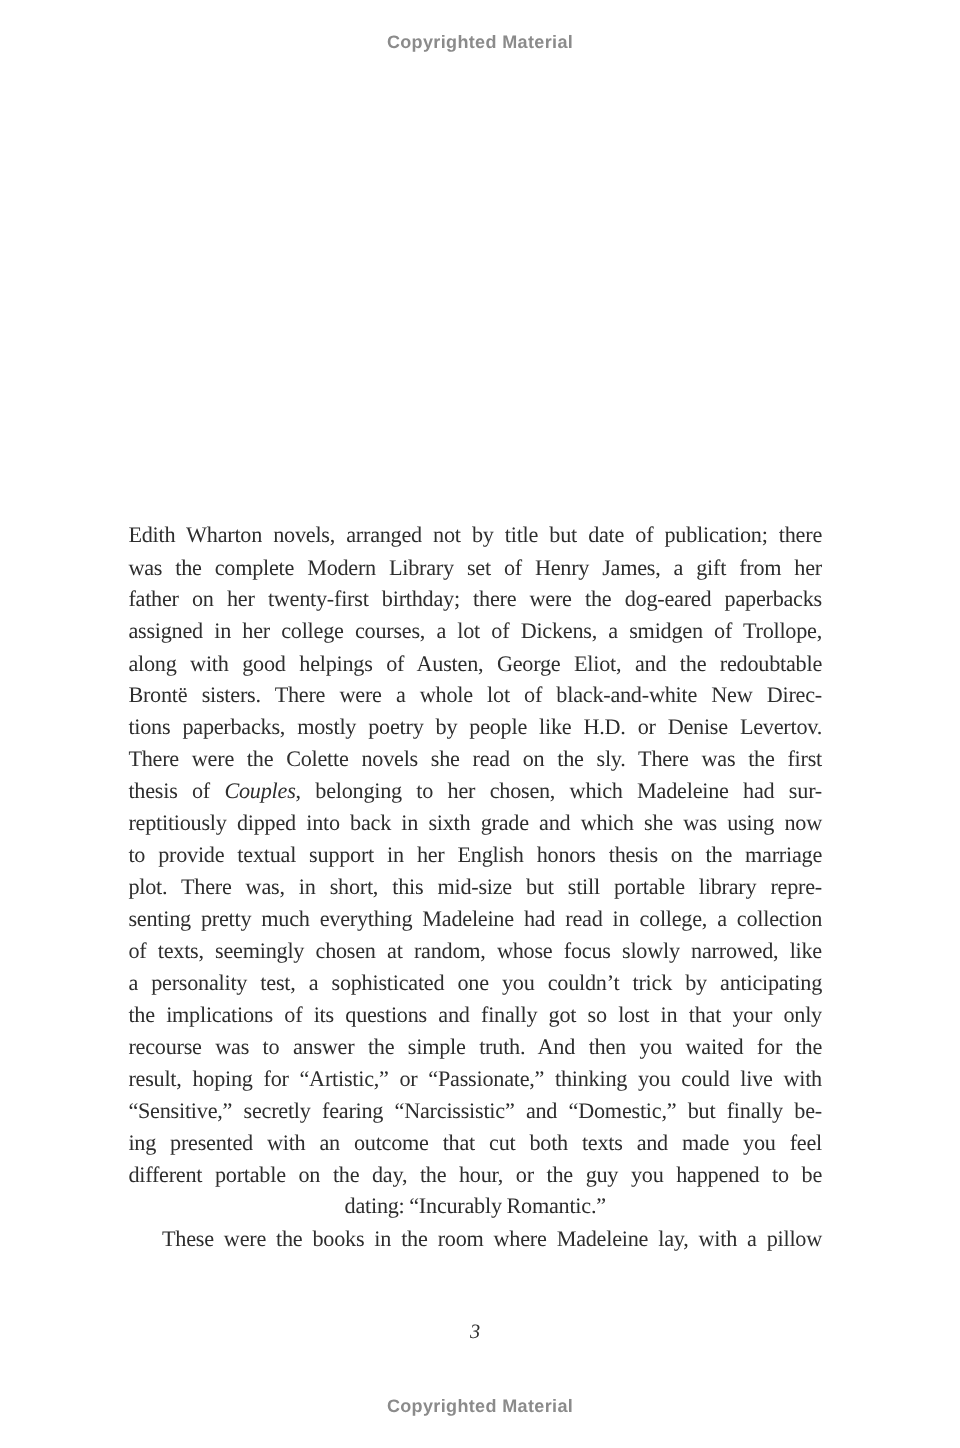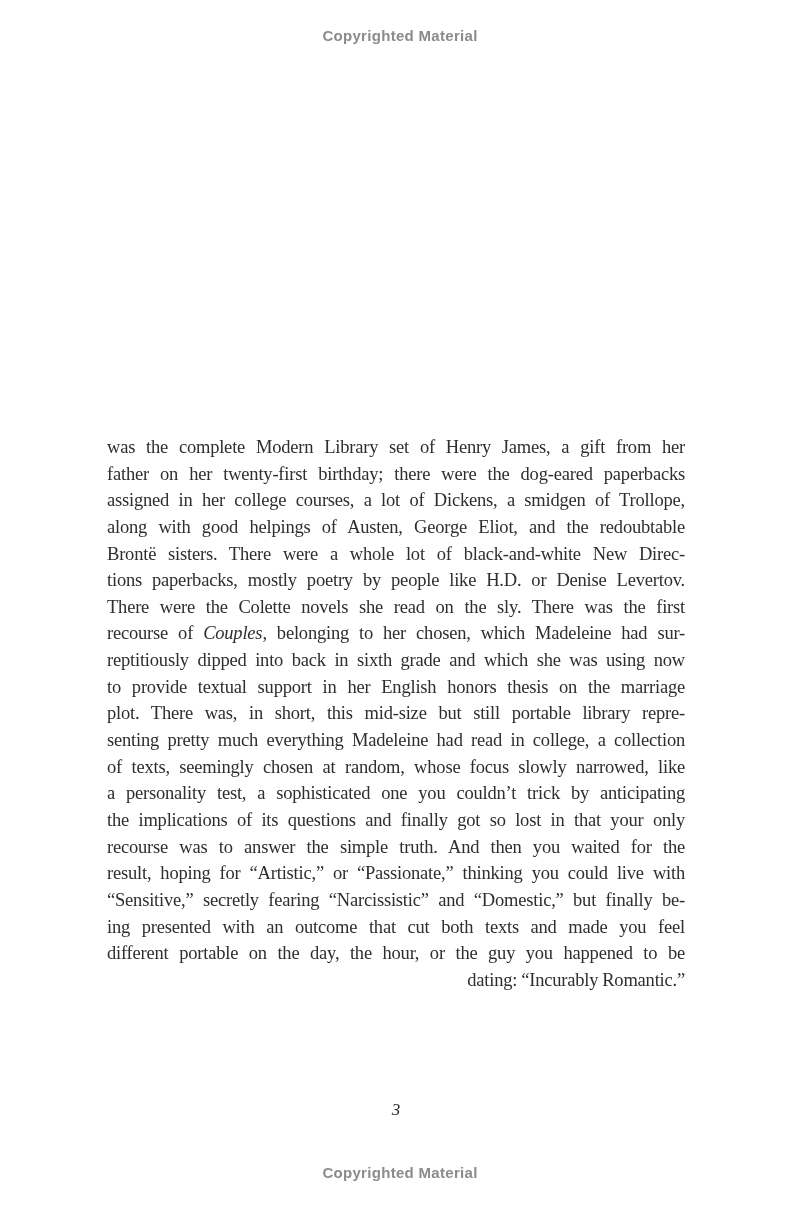--- a/index.html
+++ b/index.html
@@ -37,21 +37,21 @@
     line-height: 26.65px;
     font-size: 18.5px;
     letter-spacing: -0.2px;
     word-spacing: -0.5px;
     white-space: normal;
   }
   .pline.j {
     text-align: justify;
     text-align-last: justify;
   }
-  .pline.nj { text-align: right; }
+  .pline.nj { text-align: center; }
   .indent-open { text-indent: 130px; }
   .indent-para { text-indent: 28px; }
   .dropcap {
     font-size: 54px;
     letter-spacing: 0;
     line-height: 26.65px;
   }
   .ital { font-style: italic; }
   .pagenum {
     position: absolute;
@@ -68,44 +68,46 @@
 </head>
 <body>
 
 <div class="page">
 
   <div class="notice top">Copyrighted Material</div>
 
   <div class="textblock">
 
 
+    <div class="pline j"><span>Edith Wharton novels, arranged not by title but date of publication; there</span></div>
     <div class="pline j"><span>was the complete Modern Library set of Henry James, a gift from her</span></div>
     <div class="pline j"><span>father on her twenty-first birthday; there were the dog-eared paperbacks</span></div>
     <div class="pline j"><span>assigned in her college courses, a lot of Dickens, a smidgen of Trollope,</span></div>
     <div class="pline j"><span>along with good helpings of Austen, George Eliot, and the redoubtable</span></div>
     <div class="pline j"><span>Brontë sisters. There were a whole lot of black-and-white New Direc-</span></div>
     <div class="pline j"><span>tions paperbacks, mostly poetry by people like H.D. or Denise Levertov.</span></div>
     <div class="pline j"><span>There were the Colette novels she read on the sly. There was the first</span></div>
 
-    <div class="pline j"><span>recourse of </span><span class="ital">Couples</span><span>, belonging to her chosen, which Madeleine had sur-</span></div>
+    <div class="pline j"><span>thesis of </span><span class="ital">Couples</span><span>, belonging to her chosen, which Madeleine had sur-</span></div>
 
     <div class="pline j"><span>reptitiously dipped into back in sixth grade and which she was using now</span></div>
     <div class="pline j"><span>to provide textual support in her English honors thesis on the marriage</span></div>
     <div class="pline j"><span>plot. There was, in short, this mid-size but still portable library repre-</span></div>
     <div class="pline j"><span>senting pretty much everything Madeleine had read in college, a collection</span></div>
     <div class="pline j"><span>of texts, seemingly chosen at random, whose focus slowly narrowed, like</span></div>
     <div class="pline j"><span>a personality test, a sophisticated one you couldn’t trick by anticipating</span></div>
     <div class="pline j"><span>the implications of its questions and finally got so lost in that your only</span></div>
     <div class="pline j"><span>recourse was to answer the simple truth. And then you waited for the</span></div>
     <div class="pline j"><span>result, hoping for “Artistic,” or “Passionate,” thinking you could live with</span></div>
     <div class="pline j"><span>“Sensitive,” secretly fearing “Narcissistic” and “Domestic,” but finally be-</span></div>
     <div class="pline j"><span>ing presented with an outcome that cut both texts and made you feel</span></div>
     <div class="pline j"><span>different portable on the day, the hour, or the guy you happened to be</span></div>
     <div class="pline nj"><span>dating: “Incurably Romantic.”</span></div>
 
+    <div class="pline j indent-para"><span>These were the books in the room where Madeleine lay, with a pillow</span></div>
 
   </div>
 
   <div class="pagenum">3</div>
 
   <div class="notice bottom">Copyrighted Material</div>
 
 </div>
 
 </body></html>

